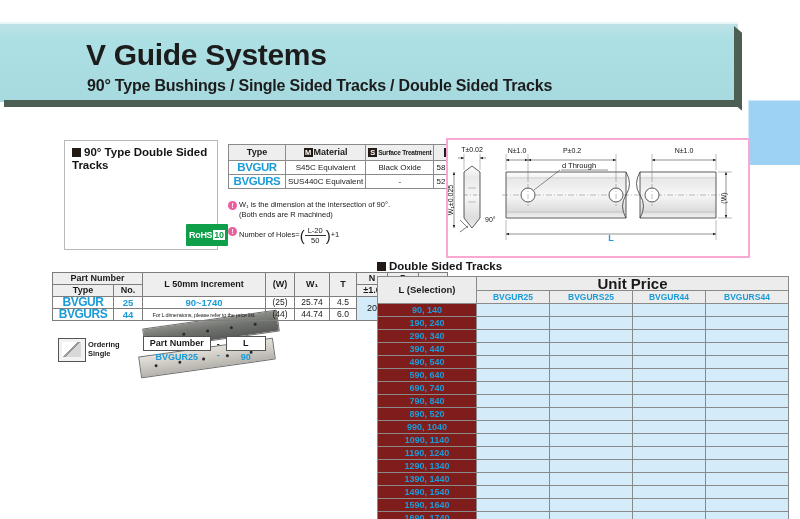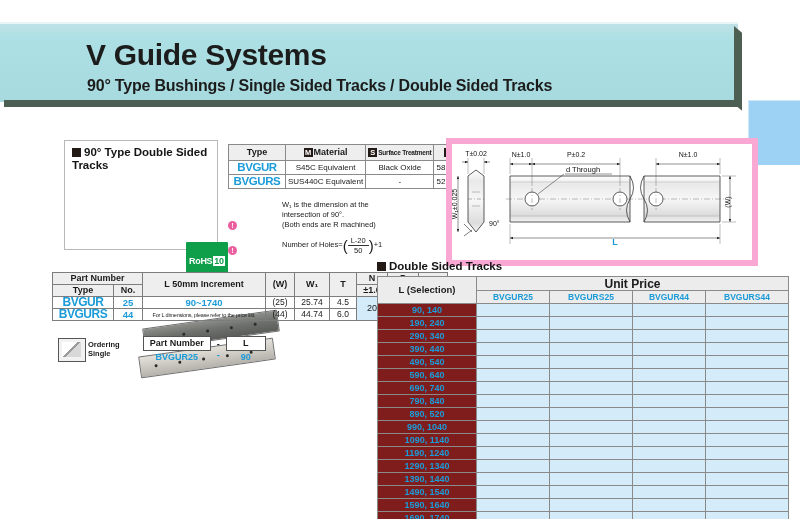--- a/index.html
+++ b/index.html
@@ -63,23 +63,23 @@
   .bar.light{
     left:74px;top:206px;width:134px;height:20px;
     background:linear-gradient(#e3e1da,#cfcdc5 45%,#b4b2aa);
     transform:rotate(-8deg);
   }
   .bar .hole{
     position:absolute;top:50%;width:3px;height:3px;margin-top:-1.5px;
     background:#2b2b2b;border-radius:50%;
   }
   .rohs{
-    position:absolute;left:186px;top:242px;
+    position:absolute;left:186px;top:224px;
     background:#0f9e4a;color:#fff;font-size:9px;font-weight:bold;
-    padding:14px 3px;border-radius:1px;letter-spacing:-0.3px;
+    padding:6px 3px;border-radius:1px;letter-spacing:-0.3px;
   }
   .rohs b{background:#fff;color:#0f9e4a;padding:0 1px;margin-left:1px;}
 
   
   .spec{
     position:absolute;left:228px;top:144px;border-collapse:collapse;
     font-size:8px;
   }
   .spec th,.spec td{
     border:1px solid #8a8a8a;text-align:center;padding:1px 2px;
@@ -98,35 +98,35 @@
     font-size:7.5px;font-weight:bold;width:9px;height:9px;line-height:9px;
     text-align:center;margin-right:1px;vertical-align:0px;
   }
   .tiny{font-size:6.5px;letter-spacing:-0.2px;}
 
   
   .notes{
     position:absolute;left:228px;top:200px;width:180px;
     font-size:7.5px;line-height:10px;color:#1a1a1a;
   }
-  .note-row{display:flex;align-items:flex-end;margin-bottom:6px;gap:43px;}
+  .note-row{display:flex;align-items:flex-start;margin-bottom:6px;}
   .note-ico{
     flex:0 0 auto;width:9px;height:9px;border-radius:50%;
     background:#ec5f9e;color:#fff;font-size:6.5px;line-height:9px;
     text-align:center;margin-right:2px;margin-top:0.5px;font-weight:bold;
   }
   .frac{display:inline-block;vertical-align:middle;text-align:center;}
   .frac .num{display:block;border-bottom:1px solid #333;padding:0 3px;line-height:9px;}
   .frac .den{display:block;line-height:9px;}
   .paren{font-size:15px;vertical-align:middle;line-height:9px;}
 
   
   .drawing{
     position:absolute;left:446px;top:138px;width:300px;height:116px;
-    border:6px solid #f9a8d4;background:#fff;
+    border:2px solid #f9a8d4;background:#fff;
   }
 
   
   .pn{
     position:absolute;left:52px;top:272px;border-collapse:collapse;font-size:8.5px;
   }
   .pn th,.pn td{
     border:1px solid #7d7d7d;text-align:center;padding:0 2px;line-height:11px;
     white-space:nowrap;
   }
@@ -161,21 +161,21 @@
   .pt-title{
     position:absolute;left:377px;top:260px;font-size:11.5px;font-weight:bold;
     color:#141414;
   }
   .price{
     position:absolute;left:377px;top:276px;border-collapse:collapse;
     width:412px;font-size:9px;
   }
   .price th,.price td{border:1px solid #8a8a8a;padding:0;line-height:12px;}
   .price th{background:#ececec;font-weight:bold;text-align:center;}
-  .price th.unit{font-size:12px;height:13px;margin-left:32px;}
+  .price th.unit{font-size:15px;height:13px;margin-left:32px;}
   .price th.lsel{font-size:9.5px;width:98px;}
   .price th.sku{color:#1b9bd8;font-size:8.5px;height:12px;}
   .price td.lval{
     background:#7f1d1d;color:#1b9bd8;font-weight:bold;font-size:9px;
     text-align:center;height:12px;
   }
   .price td.cell{background:#d4ecfa;height:12px;}
 </style>
 </head>
 <body>

